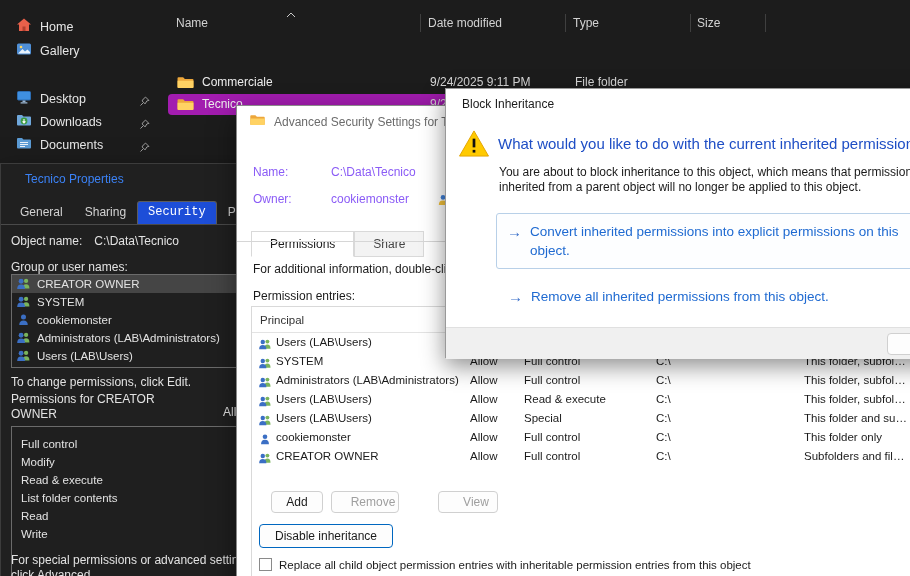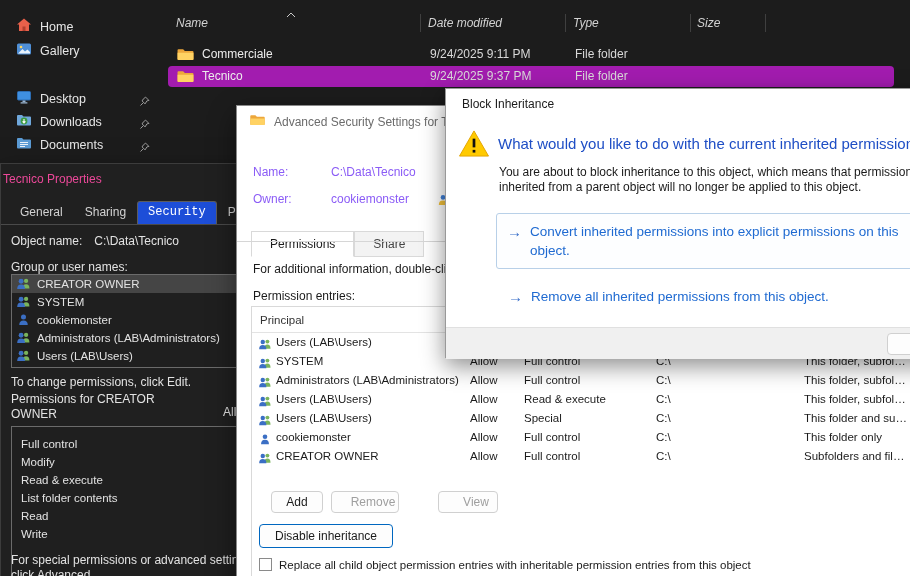--- a/index.html
+++ b/index.html
@@ -6,37 +6,37 @@
   html,body { width:910px; height:576px; }
   body { font-family:"Liberation Sans","DejaVu Sans",sans-serif; background:#1c1c1c; }
   #screen { position:relative; width:910px; height:576px; overflow:hidden; background:#1c1c1c; }
 
   
   .sidebar { position:absolute; left:0; top:0; width:166px; height:576px; }
   .side-item { position:absolute; left:4px; right:6px; height:22px; display:flex; align-items:center; gap:8px; padding-left:12px; border-radius:4px; cursor:default; }
   .side-item .lbl { font-size:12.5px; color:#e6e6e6; white-space:nowrap; }
   .side-item .pin { position:absolute; right:10px; top:5px; }
   .filelist { position:absolute; left:166px; top:0; right:0; height:160px; }
-  .fl-header { position:absolute; left:0; top:12px; right:0; height:22px;font-style:italic; }
+  .fl-header { position:absolute; left:0; top:12px; right:0; height:22px; }
   .fl-header .col { position:absolute; top:0; height:22px; line-height:22px; font-size:12px; color:#d2d2d2; white-space:nowrap; }
   .fl-sep { position:absolute; top:2px; width:1px; height:18px; background:#3f3f3f; }
   .sort-chevron { position:absolute; left:120px; top:-8px; }
-  .fl-row { position:absolute; left:2px; right:16px; height:21px; border-radius:4px; }
+  .fl-row { position:absolute; left:2px; right:16px; height:21px; border-radius:4px;margin-top:28px; }
   .fl-row.selected { background:#a21caf; }
   .fl-row .cell { position:absolute; top:0; height:21px; line-height:21px; font-size:12px; color:#d9d9d9; white-space:nowrap; }
   .fl-row .cell.name { color:#ececec; }
   .fl-row .ficon { position:absolute; left:8px; top:3px; }
 
   
   .btn { display:block; position:absolute; border:1px solid #d0d0d0; background:#fdfdfd; border-radius:4px; font-size:12px; color:#1b1b1b; text-align:center; font-family:inherit; }
   .btn.disabled { color:#9f9f9f;padding-left:16px; }
 
   
   .props { position:absolute; left:0; top:163px; width:372px; height:420px; background:#202020; border:1px solid #3c3c3c; box-shadow:0 10px 24px rgba(0,0,0,.55); z-index:10; color:#e2e2e2; }
-  .pr-title { height:30px; line-height:30px; padding-left:2px; font-size:12px; color:#ec4899; }
+  .pr-title { height:30px; line-height:30px; padding-left:24px; font-size:12px; color:#3b82f6; }
   .pr-tabs { position:absolute; top:37px; left:8px; right:0; height:23px; display:flex; }
   .pr-tab { padding:0 10px; line-height:21px; font-size:12px; color:#d3d3d3; white-space:nowrap; border:1px solid transparent; }
   .pr-tab.active { background:#1d4ed8; border:1px solid #5c5c5c; border-bottom:none; color:#fff; border-radius:3px 3px 0 0;font-family:Liberation Mono, monospace; }
   .pr-tabline { position:absolute; top:60px; left:0; right:0; height:1px; background:#4a4a4a; }
   .pr-row { position:absolute; left:10px; font-size:12px; white-space:nowrap; }
   .pr-label-inline { display:inline-block; width:80px; }
   .pr-listbox { position:absolute; left:10px; width:352px; background:#1f1f1f; border:1px solid #6b6b6b; overflow:hidden; }
   .pr-item { height:18px; display:flex; align-items:center; gap:6px; padding-left:4px; font-size:11.5px; white-space:nowrap; }
   .pr-item.selected { background:#454545; }
   .pr-perm { height:18px; line-height:18px; padding-left:9px; font-size:11.5px; white-space:nowrap; }

